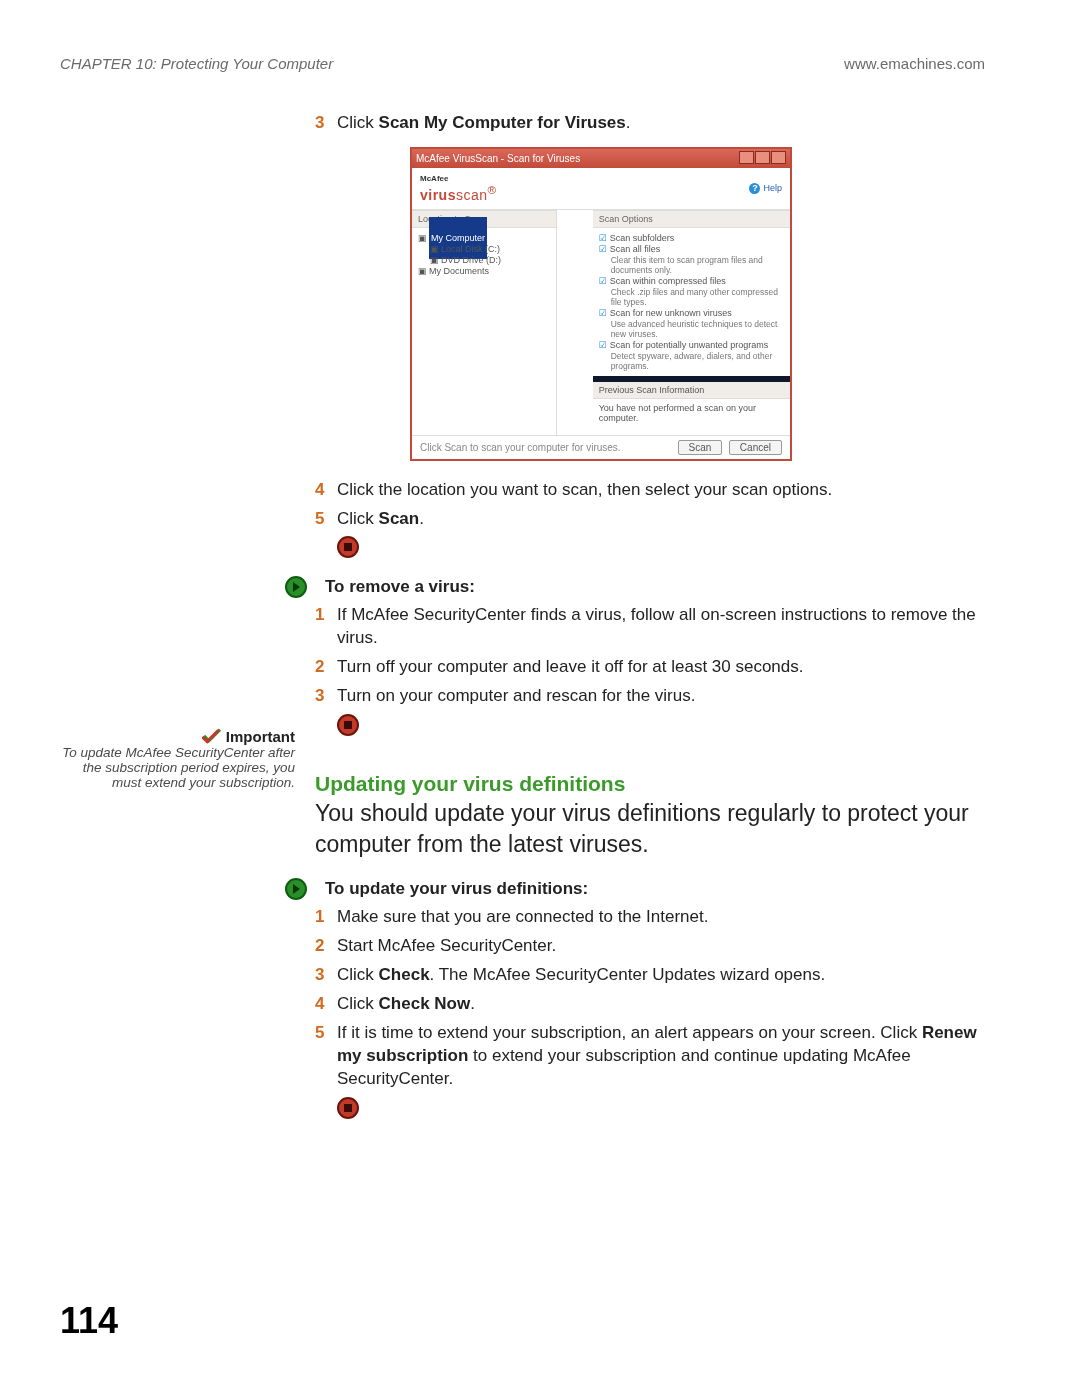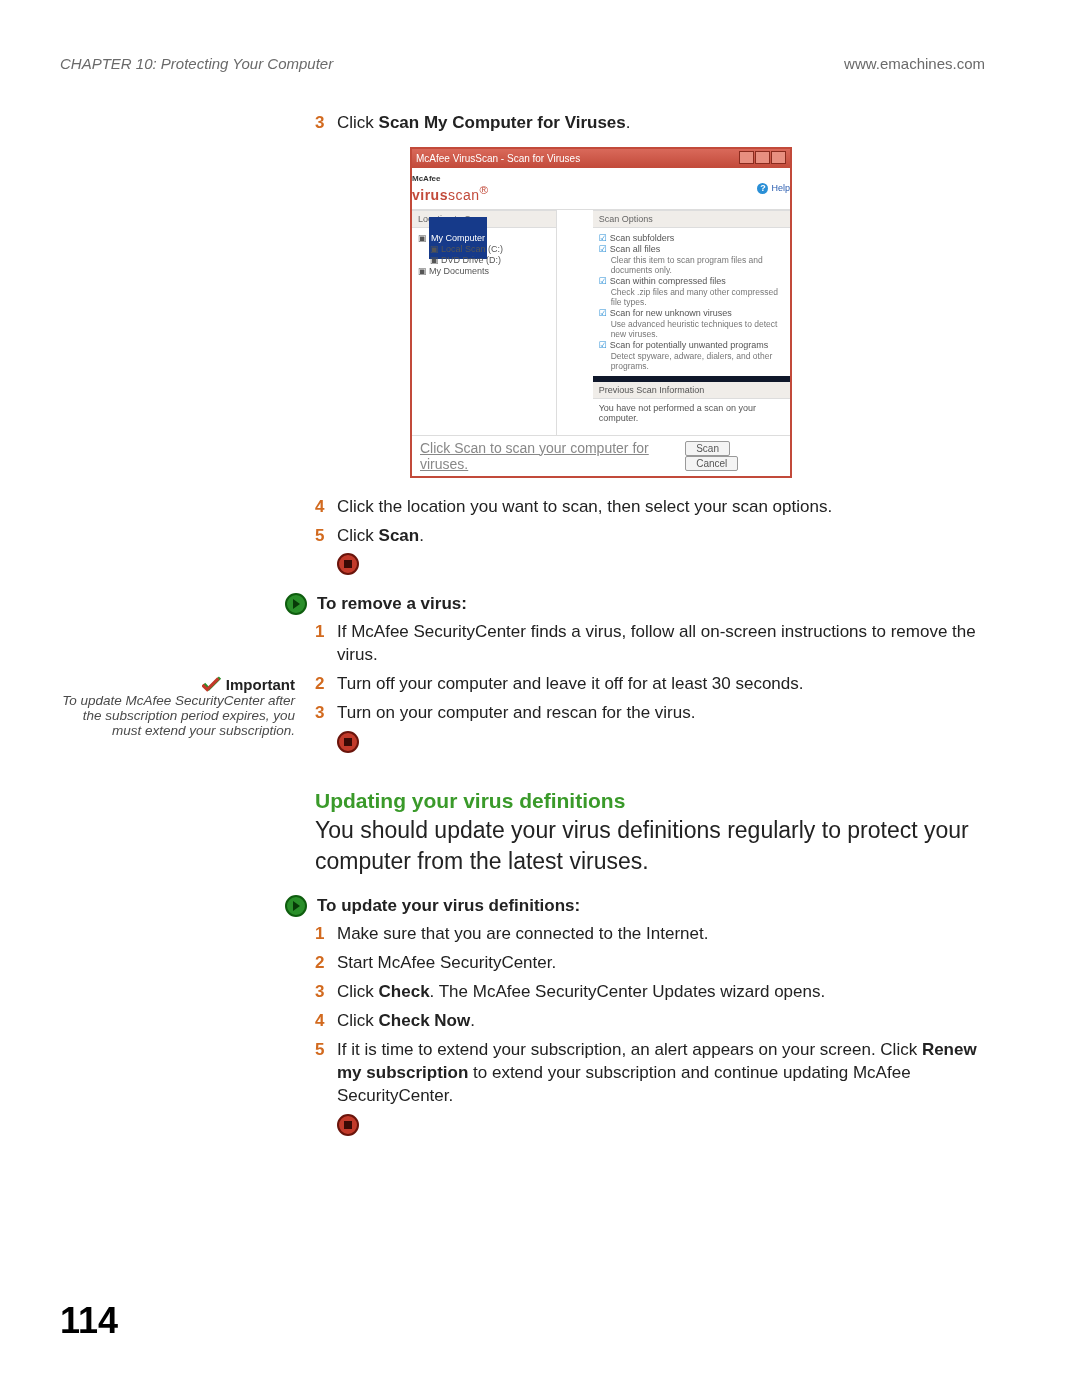--- a/index.html
+++ b/index.html
@@ -62,21 +62,21 @@
     font-size: 10px;
   }
   .ss-winbtns span {
     display: inline-block;
     width: 13px; height: 11px;
     background: #e88f80;
     margin-left: 1px;
     border: 1px solid #8a2b1e;
   }
   .ss-logo {
-    padding: 6px 0;
+    padding: 6px 8px;
     display:flex;
     justify-content:space-between;
     align-items:center;
     border-bottom:1px solid #ddd;
   }
   .ss-logo .brand1{ font-size:8px; font-weight:700; color:#333;}
   .ss-logo .brand2{ font-size:14px; color:#c24a3a; font-weight:400; letter-spacing:0.5px;}
   .ss-logo .brand2 b{font-weight:700;}
   .ss-help{font-size:9px; color:#2a5db0;}
   .ss-help::before{content:"?"; display:inline-block; width:11px;height:11px; border-radius:50%; background:#2a8fd6; color:#fff; text-align:center; line-height:11px; margin-right:3px; font-weight:700;}
@@ -96,28 +96,29 @@
   .ss-tree .sel{ background:#163a8a; color:#fff; padding:16px 2px;}
   .ss-tree .ind1{ margin-left:12px;}
   .ss-tree .ind0{ margin-left:0;}
   .ss-opts{ padding:4px 6px; }
   .ss-opts .row{ margin:1px 0;}
   .ss-opts .sub{ margin-left:12px; color:#777; font-size:8.5px;}
   .ss-cb::before{content:"☑"; margin-right:3px; color:#2a8fd6;}
   .ss-prev-head{ background:#f0ede9; padding:3px 6px; border-top:6px solid #0f172a;border-bottom:1px solid #ddd;}
   .ss-prev-body{padding:4px 6px 12px 6px;}
   .ss-footer{ display:flex; justify-content:space-between; align-items:center; padding:4px 8px; border-top:1px solid #ddd;}
-  .ss-footer .hint{color:#888; font-size:14px;text-decoration:underline;}
+  .ss-footer .hint{color:#888; font-size:10px;}
   .ss-btn{ display:inline-block; border:1px solid #999; background:#f4f4f4; padding:1px 10px; font-size:10px; border-radius:2px; margin-left:4px;}
   .proc-head {
     display: flex;
     align-items: center;
     margin: 18px 0 6px -30px;
     font-size: 17px;
     font-weight: 700;
+    gap: 8px;
   }
   .play-icon {
     width: 18px; height: 18px; border-radius: 50%;
     background: #2a8f2a;
     border: 2px solid #0e5d0e;
     position: relative;
     margin-right: 10px;
     flex:0 0 18px;
   }
   .play-icon::after{
@@ -204,21 +205,21 @@
             <div class="brand1">McAfee</div>
             <div class="brand2"><b>virus</b><span>scan</span><sup>®</sup></div>
           </div>
           <span class="ss-help">Help</span>
         </div>
         <div class="ss-body">
           <div class="ss-left">
             <div class="ss-panel-head">Location to Scan</div>
             <div class="ss-tree">
               <div class="row ind0">▣ <span class="sel">My Computer</span></div>
-              <div class="row ind1">▣ <span>Local Scan (C:)</span></div>
+              <div class="row ind1">▣ <span>Local Disk (C:)</span></div>
               <div class="row ind1">▣ <span>DVD Drive (D:)</span></div>
               <div class="row ind0">▣ <span>My Documents</span></div>
             </div>
           </div>
           <div class="ss-right">
             <div class="ss-panel-head">Scan Options</div>
             <div class="ss-opts">
               <div class="row ss-cb">Scan subfolders</div>
               <div class="row ss-cb">Scan all files</div>
               <div class="row sub">Clear this item to scan program files and documents only.</div>
@@ -298,21 +299,21 @@
       <span class="txt"><span>Click </span><b>Check Now</b><span>.</span></span>
     </div>
     <div class="step">
       <span class="num">5</span>
       <span class="txt"><span>If it is time to extend your subscription, an alert appears on your screen. Click </span><b>Renew my subscription</b><span> to extend your subscription and continue updating McAfee SecurityCenter.</span></span>
     </div>
     <div class="stop-icon"></div>
 
   </div>
 
-  <div class="sidebar-note" style="top:676px;">
+  <div class="sidebar-note" style="top:728px;">
     <div class="head">
       <span class="check-icon">
         <svg viewBox="0 0 24 20">
             <path d="M2 10 L8 16 L22 2" stroke="#2a8f2a" stroke-width="4" fill="none"></path>
             <path d="M2 10 L8 16 L22 2" stroke="#c23a2a" stroke-width="4" fill="none" transform="translate(-2,1)"></path>
           </svg>
       </span><span>Important</span>
     </div>
     <div>To update McAfee SecurityCenter after the subscription period expires, you must extend your subscription.</div>
   </div>

